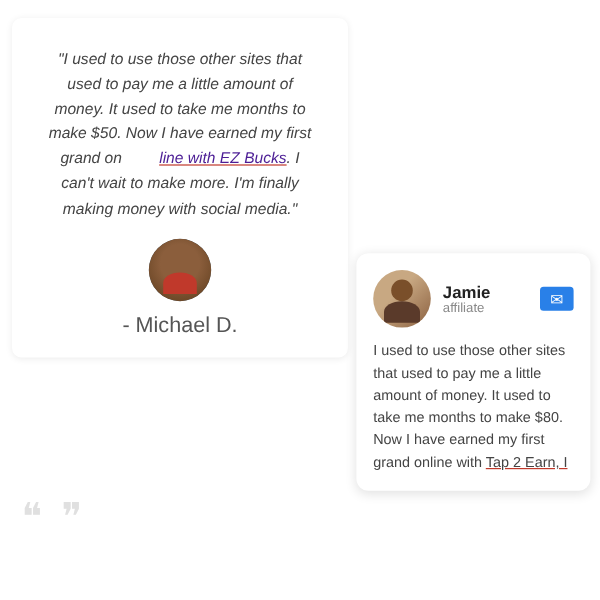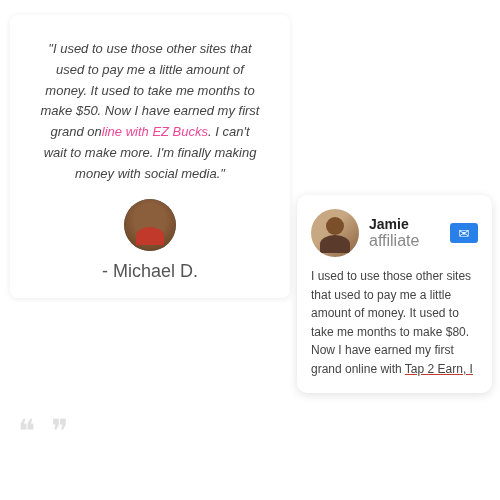--- a/index.html
+++ b/index.html
@@ -39,22 +39,24 @@
 
     .testimonial-text {
       font-size: 13px;
       color: #444;
       line-height: 1.6;
       text-align: center;
       font-style: italic;
     }
 
     .testimonial-text .underline {
+      text-decoration: underline;
       text-decoration-color: #c0392b;
-      color: #ec4899;
+      color: #4c1d95;
+      margin-left: 31px;
     }
 
     .testimonial-avatar {
       width: 52px;
       height: 52px;
       border-radius: 50%;
       background: #555;
       margin: 14px auto 10px auto;
       overflow: hidden;
       display: flex;
@@ -84,21 +86,21 @@
 
     .testimonial-name {
       font-size: 18px;
       color: #555;
       margin-top: 6px;
     }
 
     
     .chat-card {
       position: absolute;
-      top: 195px;
+      top: 211px;
       right: 8px;
       width: 195px;
       background: #fff;
       border-radius: 10px;
       box-shadow: 0 2px 10px rgba(0,0,0,0.12);
       padding: 14px;
       z-index: 10;
     }
 
     .chat-header {
@@ -146,21 +148,21 @@
       flex: 1;
     }
 
     .chat-username {
       font-size: 14px;
       font-weight: bold;
       color: #222;
     }
 
     .chat-role {
-      font-size: 16px;
+      font-size: 11px;
       color: #888;
     }
 
     .chat-mail-icon {
       width: 28px;
       height: 20px;
       background: #2980e8;
       border-radius: 3px;
       display: flex;
       align-items: center;

